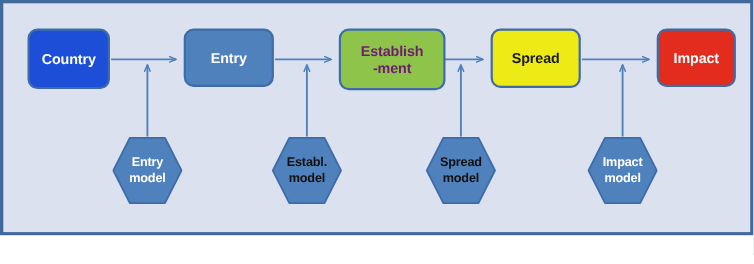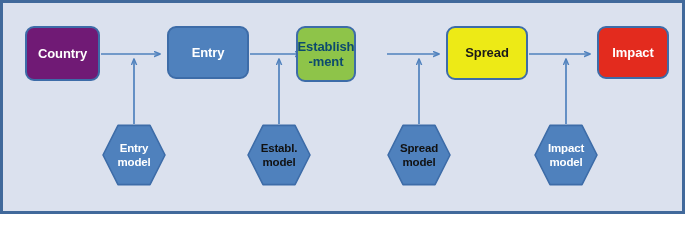--- a/index.html
+++ b/index.html
@@ -41,32 +41,32 @@
     font-weight: bold;
     font-size: 13px;
     line-height: 1.18;
     letter-spacing: -0.1px;
     z-index: 3;
   }
   .stage .lbl { display: block; }
 
   .stage-origin {
     left: 22px;  top: 23px;  width: 75px;  height: 55px;
-    background: #701a75;
+    background: #1d4ed8;
     color: #ffffff;
   }
   .stage-entry {
     left: 164px; top: 23px;  width: 82px;  height: 53px;
     background: #4f81bd;
     color: #ffffff;
   }
   .stage-establishment {
-    left: 293px; top: 23px;  width: 60px;  height: 56px;
+    left: 305px; top: 23px;  width: 97px;  height: 56px;
     background: #8ec449;
-    color: #0c4a6e;
+    color: #701a75;
   }
   .stage-spread {
     left: 443px; top: 23px;  width: 82px;  height: 54px;
     background: #edea16;
     color: #1a1a1a;
   }
   .stage-impact {
     left: 594px; top: 23px;  width: 72px;  height: 53px;
     background: #e32b1e;
     color: #ffffff;

